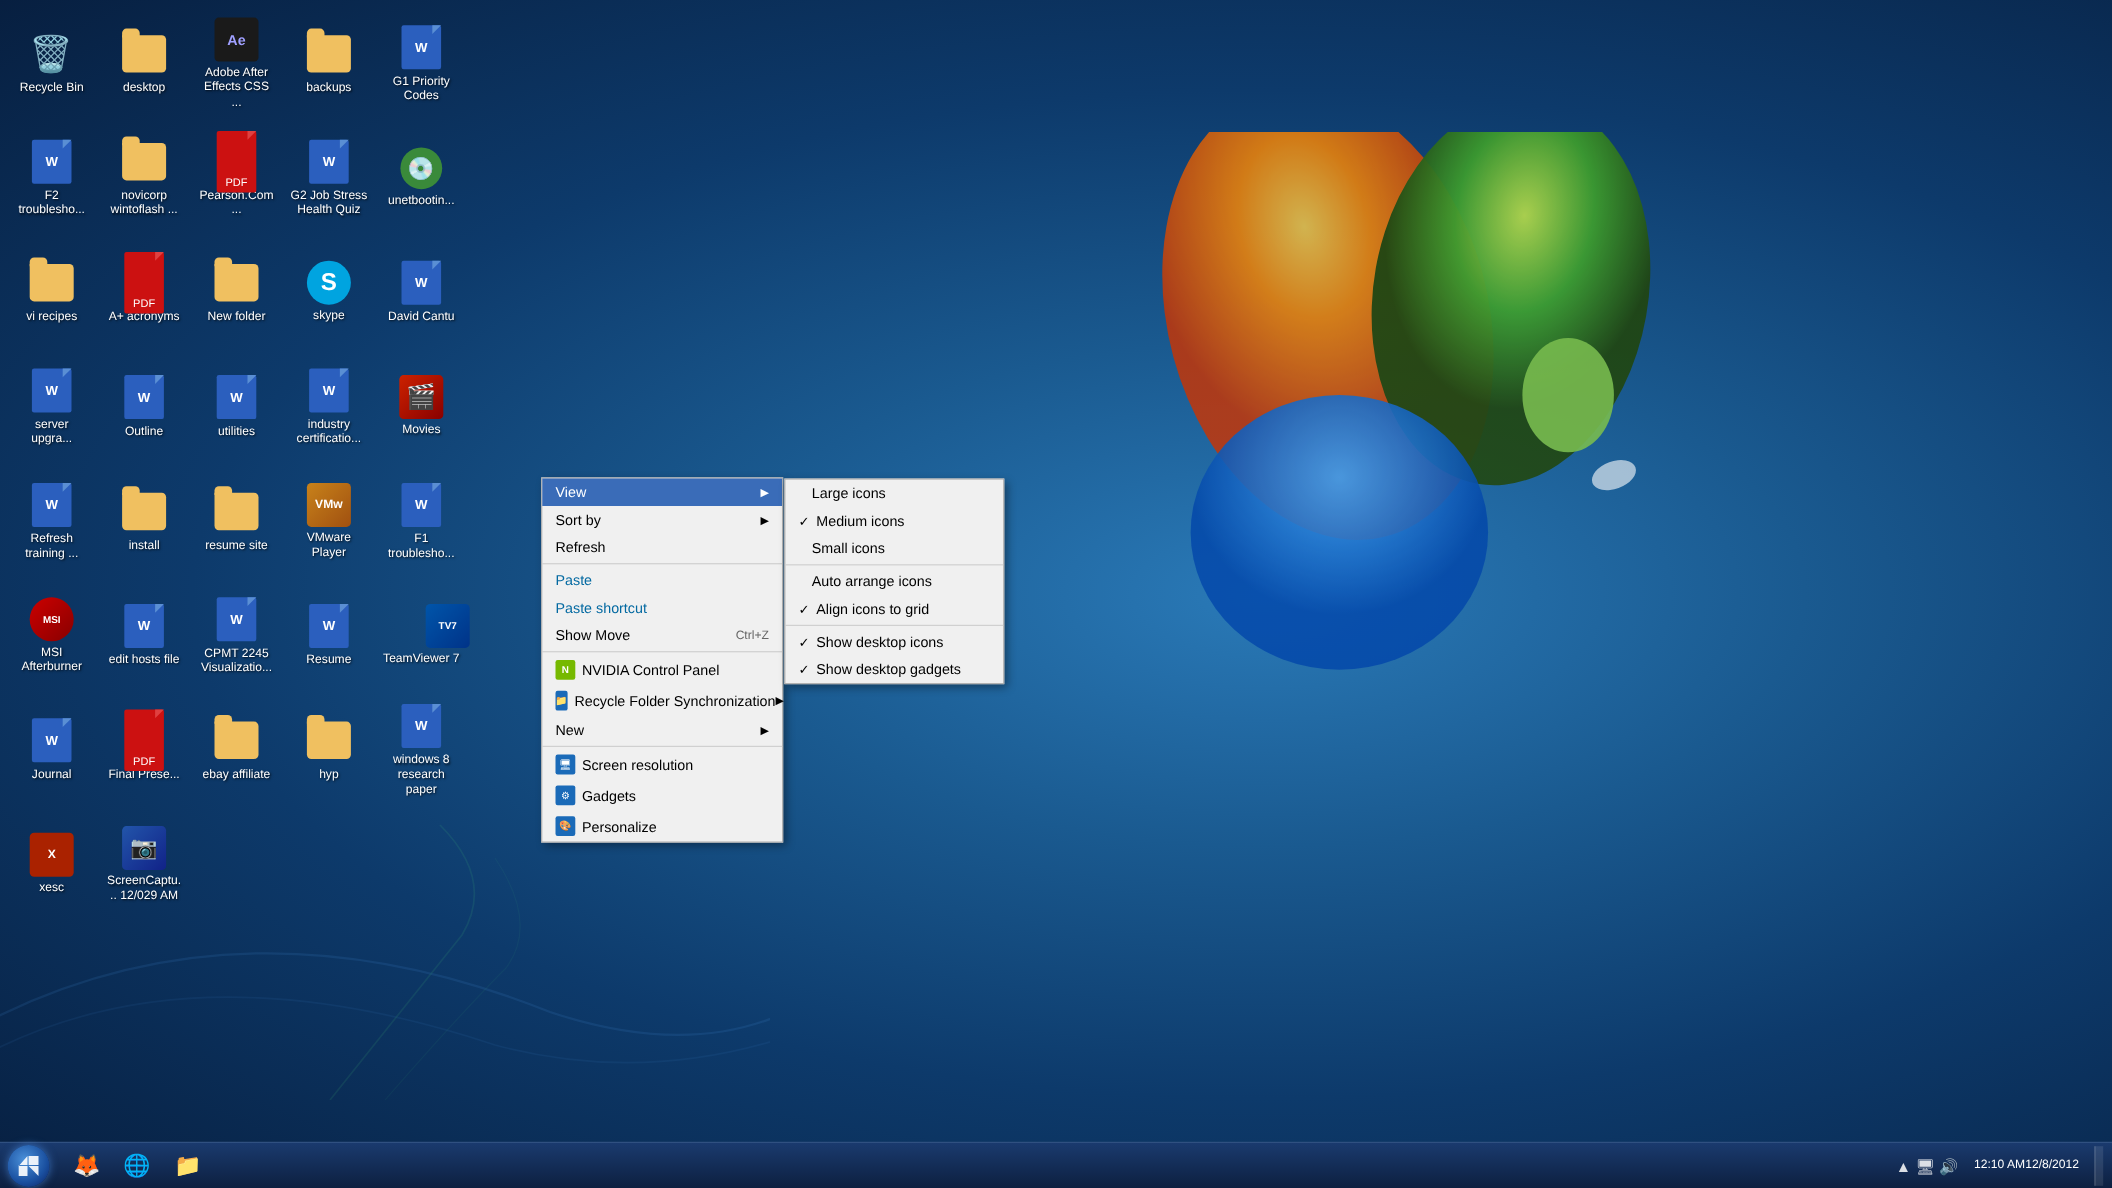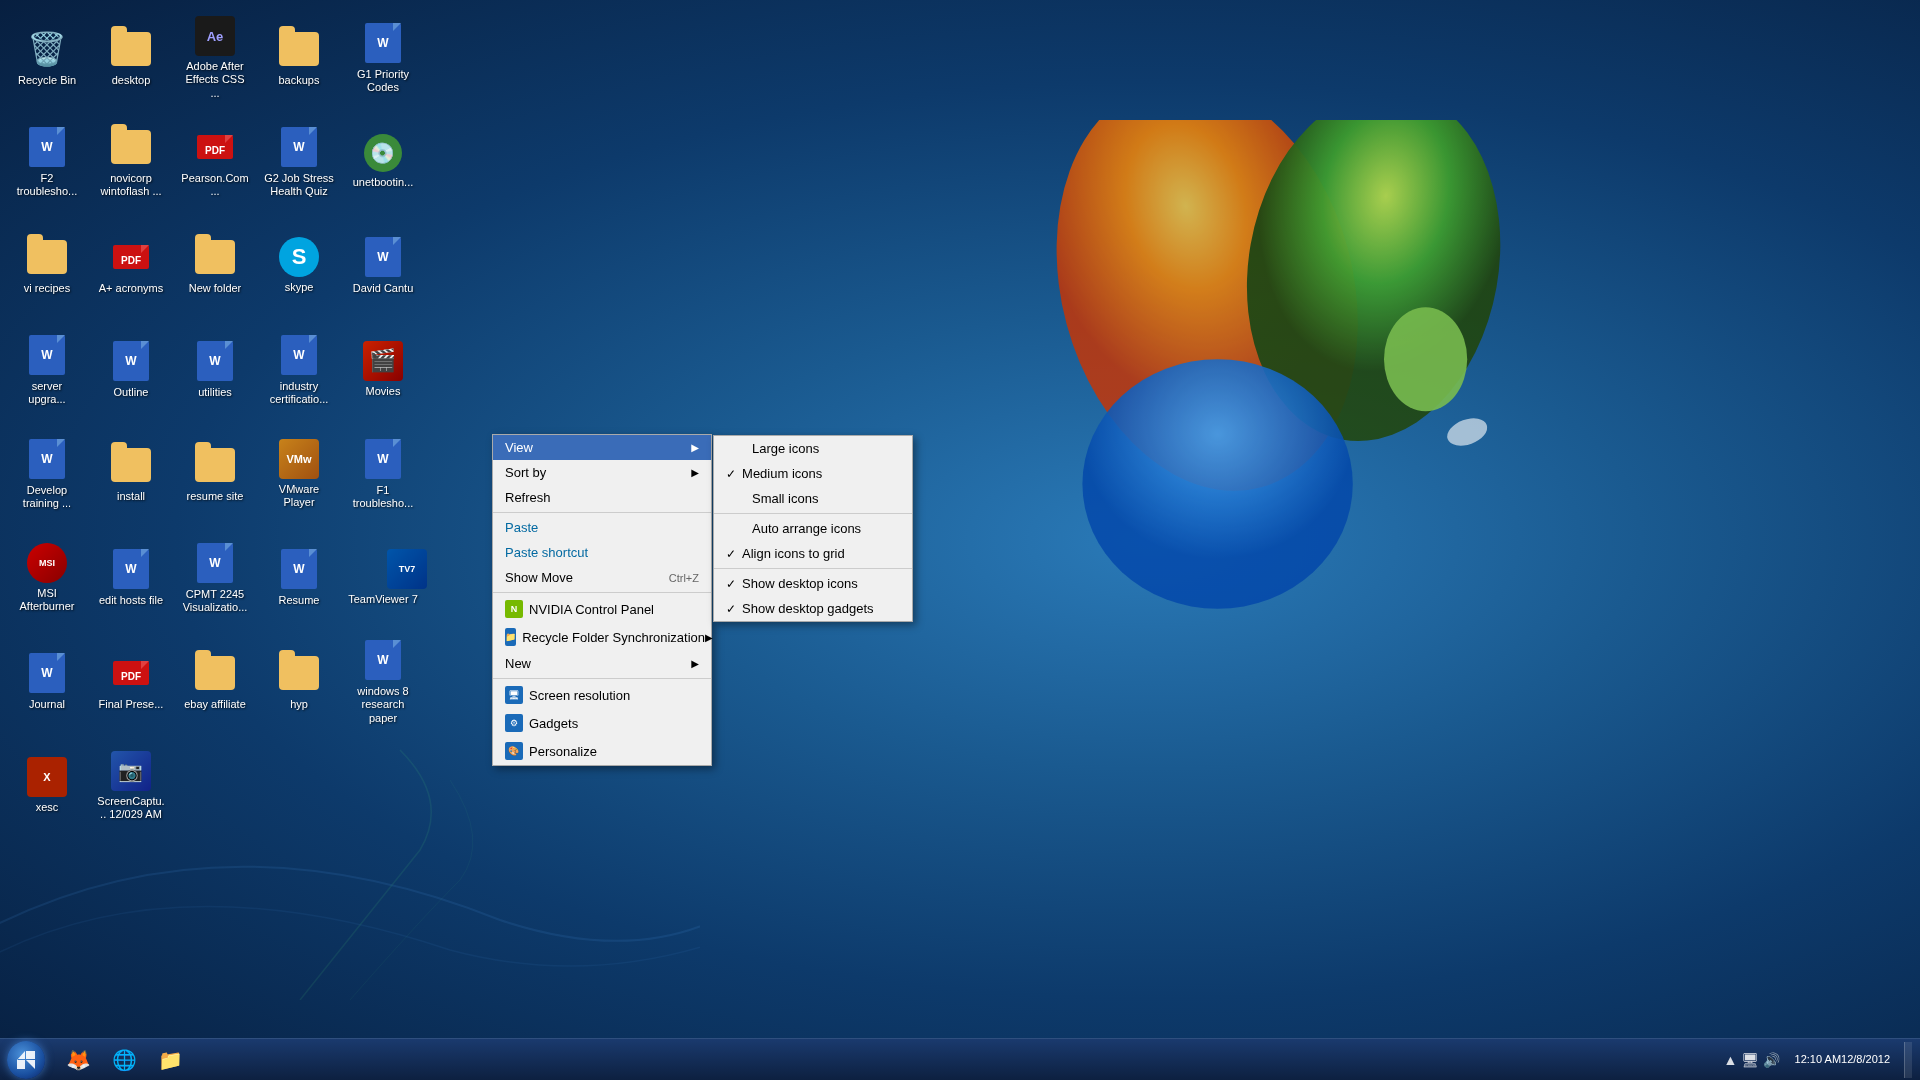--- a/index.html
+++ b/index.html
@@ -261,21 +261,20 @@
     }
 
     .submenu-item.checked::before {
       content: '✓';
       margin-right: 6px;
       font-size: 12px;
     }
 
     .submenu-item:not(.checked) {
       padding-left: 24px;
-      margin-left: 14px;
     }
 
     
     .word-icon {
       background: #2b5fbe;
       color: white;
       border-radius: 2px;
       font-size: 12px;
       font-weight: bold;
       width: 36px;
@@ -292,23 +291,23 @@
       width: 0; height: 0;
       border-left: 8px solid #5a8fd4;
       border-bottom: 8px solid transparent;
     }
 
     .pdf-icon {
       background: #cc1111;
       color: white;
       border-radius: 2px;
       font-size: 10px;
-      font-weight: bold;
+      font-weight: normal;
       width: 36px;
-      height: 24px;
+      height: 56px;
       display: flex;
       align-items: flex-end;
       justify-content: center;
       padding-bottom: 3px;
       position: relative;
     }
     .pdf-icon::before {
       content: '';
       position: absolute;
       top: 0; right: 0;
@@ -491,21 +490,21 @@
   </div>
 
   <div class="desktop-icon">
     <div class="icon-img" style="width:40px;height:40px;background:linear-gradient(135deg,#cc2200,#880000);border-radius:4px;display:flex;align-items:center;justify-content:center;font-size:22px;">🎬</div>
     <div class="icon-label">Movies</div>
   </div>
   <div class="desktop-icon">
     <div class="icon-img">
         <div class="word-icon">W</div>
       </div>
-    <div class="icon-label">Develop training ...</div>
+    <div class="icon-label">Refresh training ...</div>
   </div>
   <div class="desktop-icon">
     <div class="icon-img">
         <div class="folder-icon"></div>
       </div>
     <div class="icon-label">install</div>
   </div>
   <div class="desktop-icon">
     <div class="icon-img">
         <div class="folder-icon"></div>

